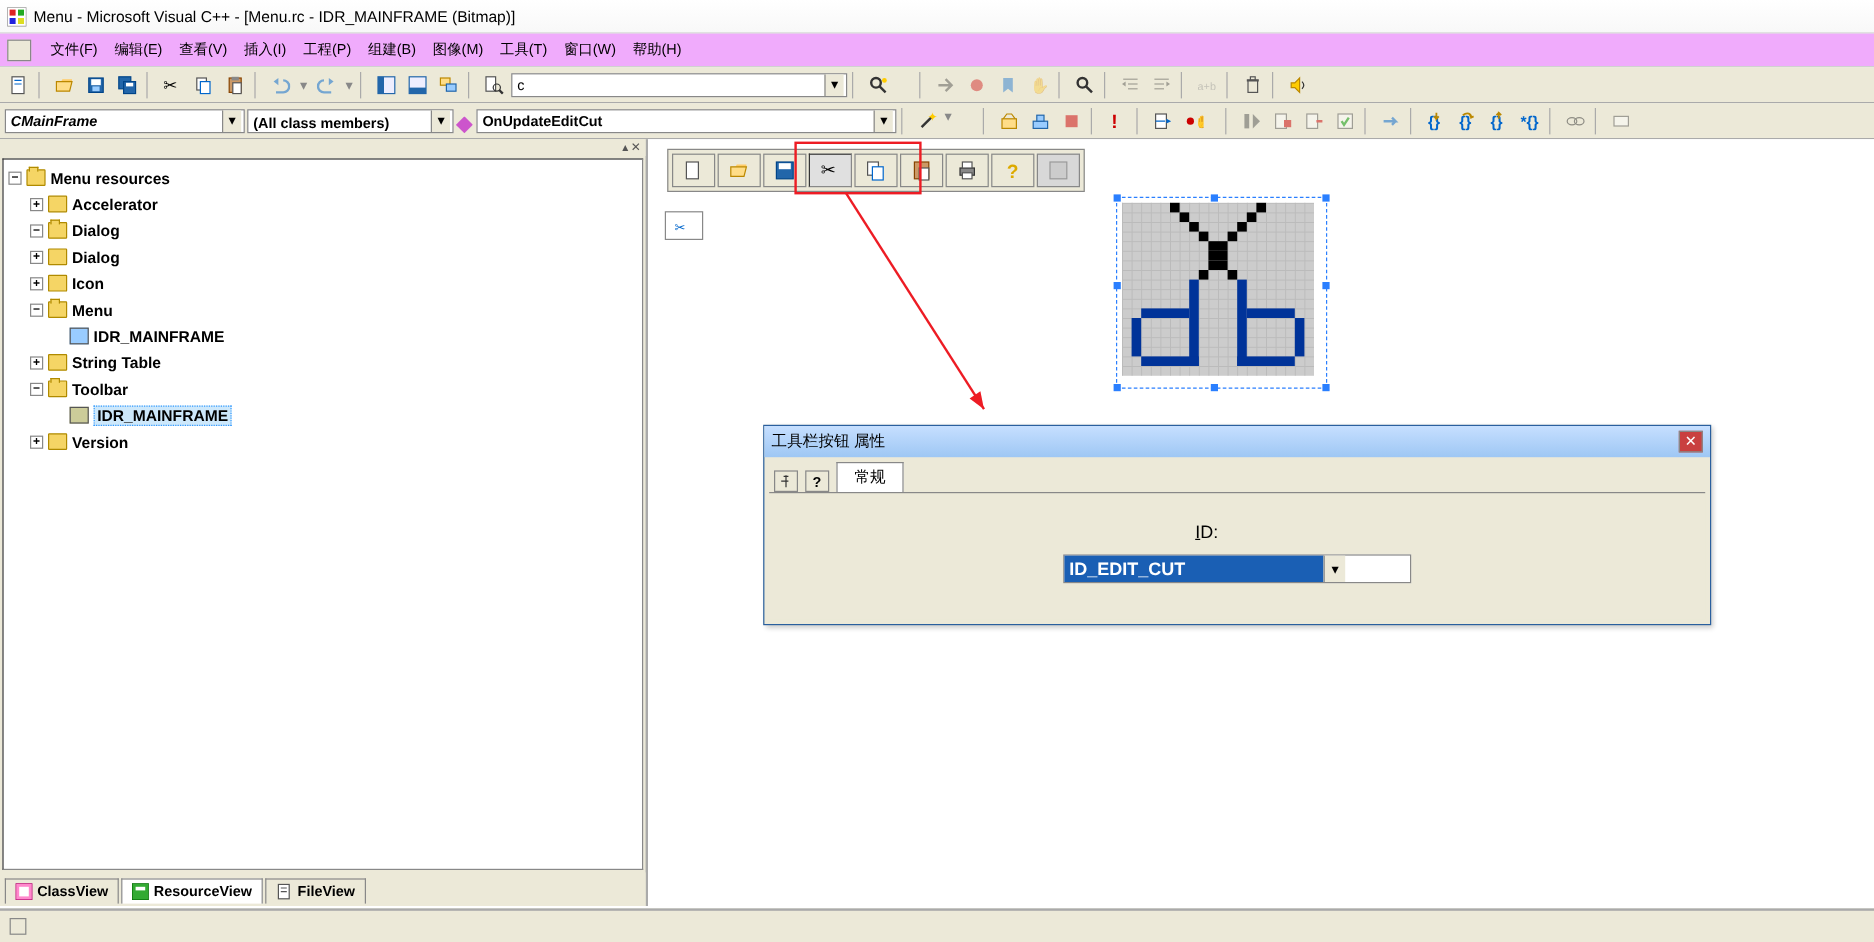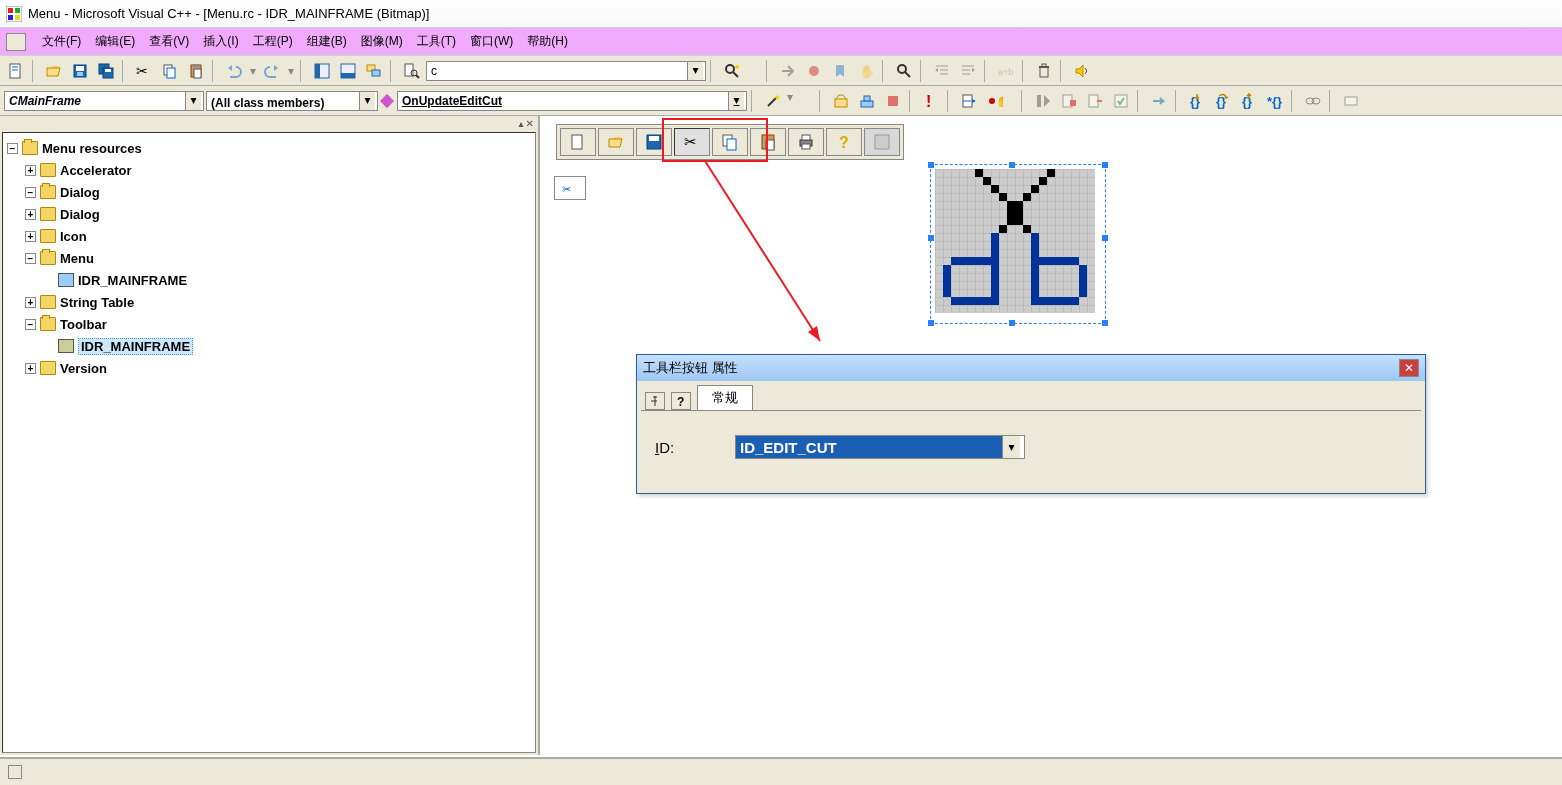--- a/index.html
+++ b/index.html
@@ -60,21 +60,21 @@
 .handle { width:6px; height:6px; background:#2a7fff; position:absolute; }
 
 
 .dialog { position:absolute; top:238px; left:96px; right:0; width: 790px; border: 1px solid #2a5f9e; background:#ece9d8; box-shadow: 2px 2px 4px rgba(0,0,0,0.2);}
 .dialog-title { height: 26px; background: linear-gradient(#c6dfff, #9ec7f4); display:flex; align-items:center; padding: 0 6px; font-size:13px; justify-content:space-between;}
 .dialog-close { width: 20px; height: 18px; background: #c94040; color:#fff; text-align:center; line-height:16px; font-size:12px; border: 1px solid #888; cursor:pointer;}
 .dialog-tabs { display:flex; align-items:flex-end; padding: 4px 8px 0 8px; gap:6px;}
 .mini-btn { width:20px; height:18px; border:1px solid #888; background:#ece9d8; display:flex; align-items:center; justify-content:center; cursor:pointer;}
 .dlg-tab { border:1px solid #888; border-bottom:none; padding:3px 14px; background:#fff; font-size:13px;}
 .dialog-body { background:#ece9d8; border-top:1px solid #888; padding: 12px 14px 18px 14px; margin:0 4px 4px 4px;}
-.form-row { display:flex; align-items:center; gap:10px; margin: 12px 0;}
+.form-row { display:flex; align-items:center; gap:10px; margin: 12px 0; flex-direction: column;}
 .form-label { font-size: 15px; min-width: 70px; }
 .form-input-wrap { display:flex; align-items:center; border:1px solid #888; background:#fff; height:24px; padding:0;}
 .form-input-wrap input { border:none; outline:none; height:100%; padding: 0 4px; font-size: 15px; font-family: inherit; font-weight:bold;}
 .form-input-wrap .dd { width: 18px; height: 100%; background:#ece9d8; border-left:1px solid #888; text-align:center; line-height:22px;}
 .sel-highlight { background:#1a5fb4; color:#fff; }
 
 
 .anno-text { position:absolute; color:#ed1c24; font-size: 26px; font-family: SimSun, serif; }
 
 
@@ -285,21 +285,21 @@
 
 <div class="toolbar-row">
   <div class="tb-combo" style="width:200px;">
     <span style="flex:1;padding-left:2px;font-weight:bold;font-style:italic;">CMainFrame</span>
     <span class="dd">▾</span>
   </div>
   <div class="tb-combo" style="width:172px;align-items:flex-end;">
     <span style="flex:1;padding-left:2px;font-weight:bold;">(All class members)</span>
     <span class="dd">▾</span>
   </div>
-  <div style="display:flex;align-items:center;gap:3px;text-decoration:underline;">
+  <div style="display:flex;align-items:flex-end;gap:3px;">
     <svg width="14" height="14">
         <rect x="2" y="2" width="10" height="10" fill="#c5c" transform="rotate(45 7 7)"></rect>
       </svg>
     <div class="tb-combo" style="width:350px;">
       <span style="flex:1;padding-left:2px;font-weight:bold;">OnUpdateEditCut</span>
       <span class="dd">▾</span>
     </div>
   </div>
   <div class="tb-sep"></div>
   <div class="tb-btn">
@@ -472,20 +472,44 @@
       </div>
       <div class="tree-node indent2">
         <span style="width:15px;"></span>
         <span class="res-icon" style="background:#cc9;"></span>
         <span class="tree-label tree-sel">IDR_MAINFRAME</span>
       </div>
       <div class="tree-node indent1">
         <span class="expander">+</span>
         <span class="folder-icon"></span>
         <span class="tree-label">Version</span>
+      </div>
+    </div>
+    <div class="side-tabs">
+      <div class="side-tab">
+        <svg class="small-ico">
+            <rect width="14" height="14" fill="#f8c" stroke="#a06"></rect>
+            <rect x="3" y="3" width="8" height="8" fill="#fff"></rect>
+          </svg>
+        <span>ClassView</span>
+      </div>
+      <div class="side-tab active">
+        <svg class="small-ico">
+            <rect width="14" height="14" fill="#3a3" stroke="#060"></rect>
+            <rect x="3" y="3" width="8" height="3" fill="#fff"></rect>
+          </svg>
+        <span>ResourceView</span>
+      </div>
+      <div class="side-tab">
+        <svg class="small-ico">
+            <rect x="2" y="1" width="9" height="12" fill="#fff" stroke="#555"></rect>
+            <line x1="4" y1="4" x2="9" y2="4" stroke="#555"></line>
+            <line x1="4" y1="7" x2="9" y2="7" stroke="#555"></line>
+          </svg>
+        <span>FileView</span>
       </div>
     </div>
   </div>
 
   <div class="editor">
 
     <div class="editor-toolbar">
       <div class="eb">
           <svg width="18" height="18">
             <rect x="3" y="2" width="10" height="14" fill="#fff" stroke="#555"></rect>
@@ -610,21 +634,21 @@
             <svg width="12" height="12">
               <text x="2" y="11" font-size="12" font-weight="bold">?</text>
             </svg>
           </div>
         <div class="dlg-tab"><span>常规</span></div>
       </div>
       <div class="dialog-body">
         <div class="form-row">
           <span class="form-label"><u>I</u>D:</span>
           <div class="form-input-wrap" style="width:290px;">
-            <input type="text" class="sel-highlight" style="width: 266px;" value="ID_EDIT_CUT">
+            <input type="text" class="sel-highlight" style="width: 216px;" value="ID_EDIT_CUT">
             <span class="dd">▾</span>
           </div>
         </div>
       </div>
     </div>
   </div>
 </div>
 
 <div class="statusbar">
   <span style="width:14px;height:14px;border:1px solid #888;background:#ece9d8;"></span>

